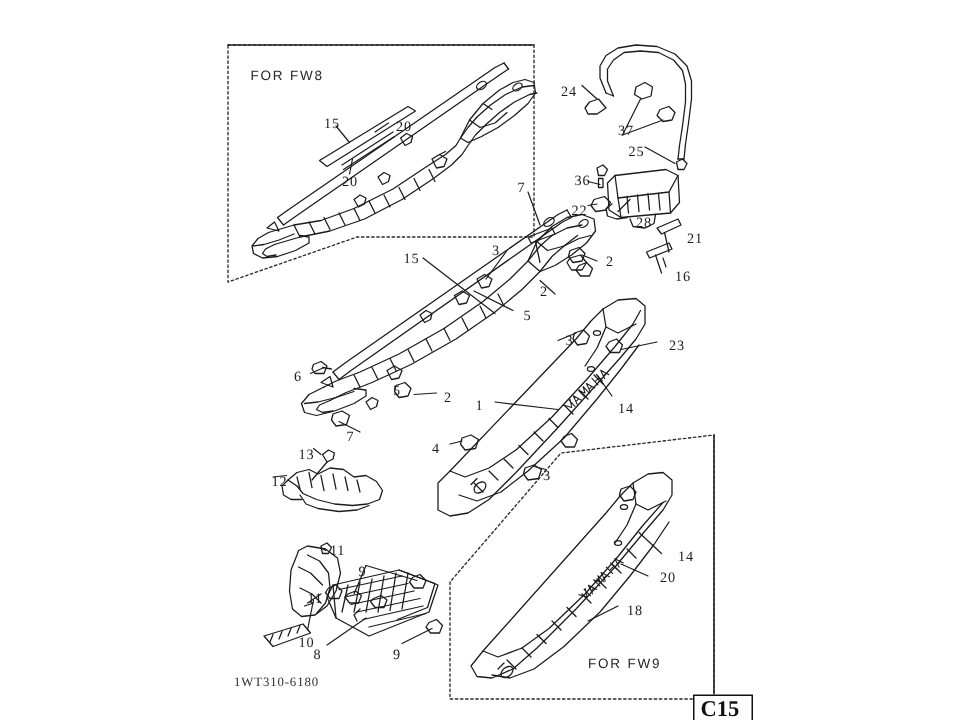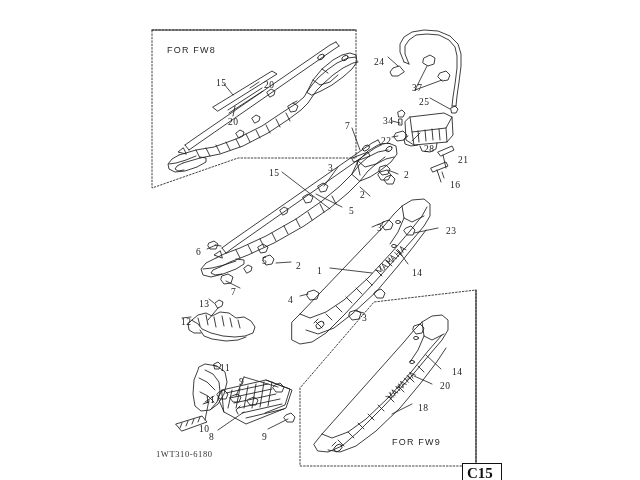--- a/index.html
+++ b/index.html
@@ -316,21 +316,21 @@
 
 <div class="pagemark" style="left:462px;top:463px;width:30px;height:17px;">C15</div>
 
 <div id="callout-layer">
       <div class="num" style="left: 216px; top: 78px;">15</div>
       <div class="num" style="left: 264px; top: 80px;">20</div>
       <div class="num" style="left: 228px; top: 117px;">20</div>
       <div class="num" style="left: 374px; top: 57px;">24</div>
       <div class="num" style="left: 412px; top: 83px;">37</div>
       <div class="num" style="left: 419px; top: 97px;">25</div>
-      <div class="num" style="left: 383px; top: 116px;">34</div>
+      <div class="num" style="left: 383px; top: 116px;">36</div>
       <div class="num" style="left: 381px; top: 136px;">22</div>
       <div class="num" style="left: 424px; top: 144px;">28</div>
       <div class="num" style="left: 442px; top: 155px; margin-left: 16px;">21</div>
       <div class="num" style="left: 345px; top: 121px;">7</div>
       <div class="num" style="left: 450px; top: 180px;">16</div>
       <div class="num" style="left: 269px; top: 168px;">15</div>
       <div class="num" style="left: 328px; top: 163px;">3</div>
       <div class="num" style="left: 404px; top: 170px;">2</div>
       <div class="num" style="left: 360px; top: 190px;">2</div>
       <div class="num" style="left: 349px; top: 206px;">5</div>

